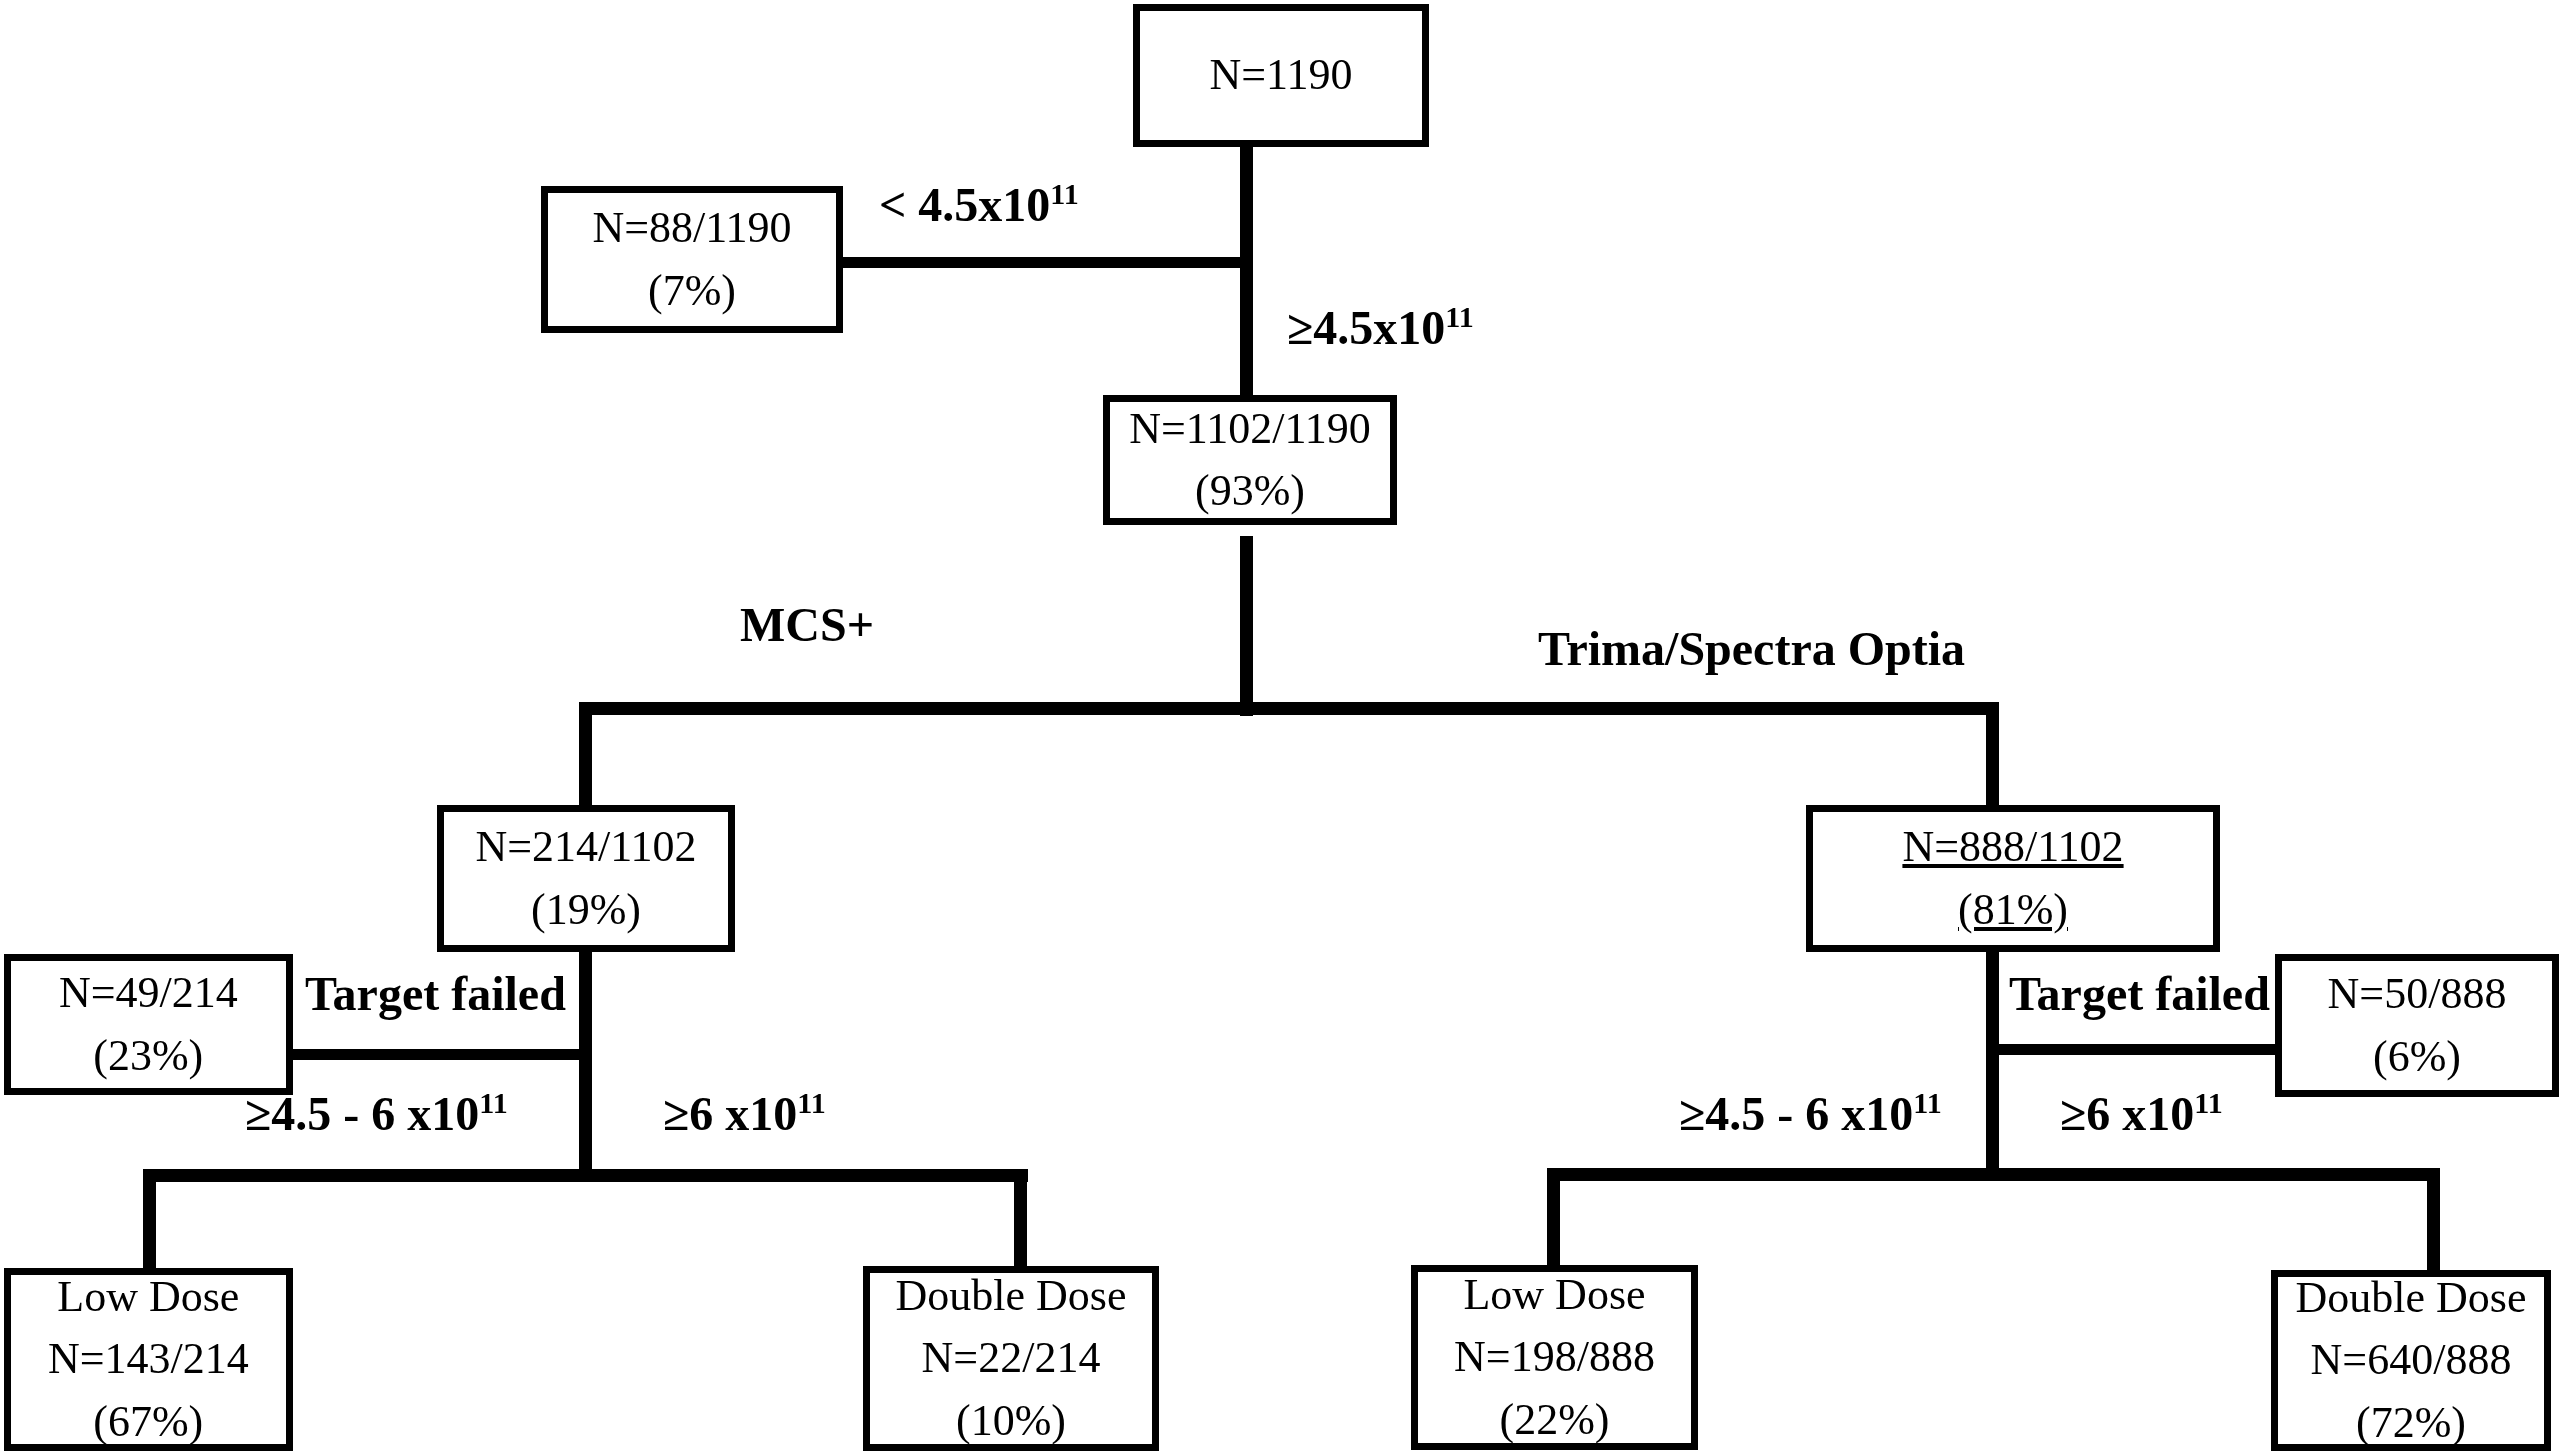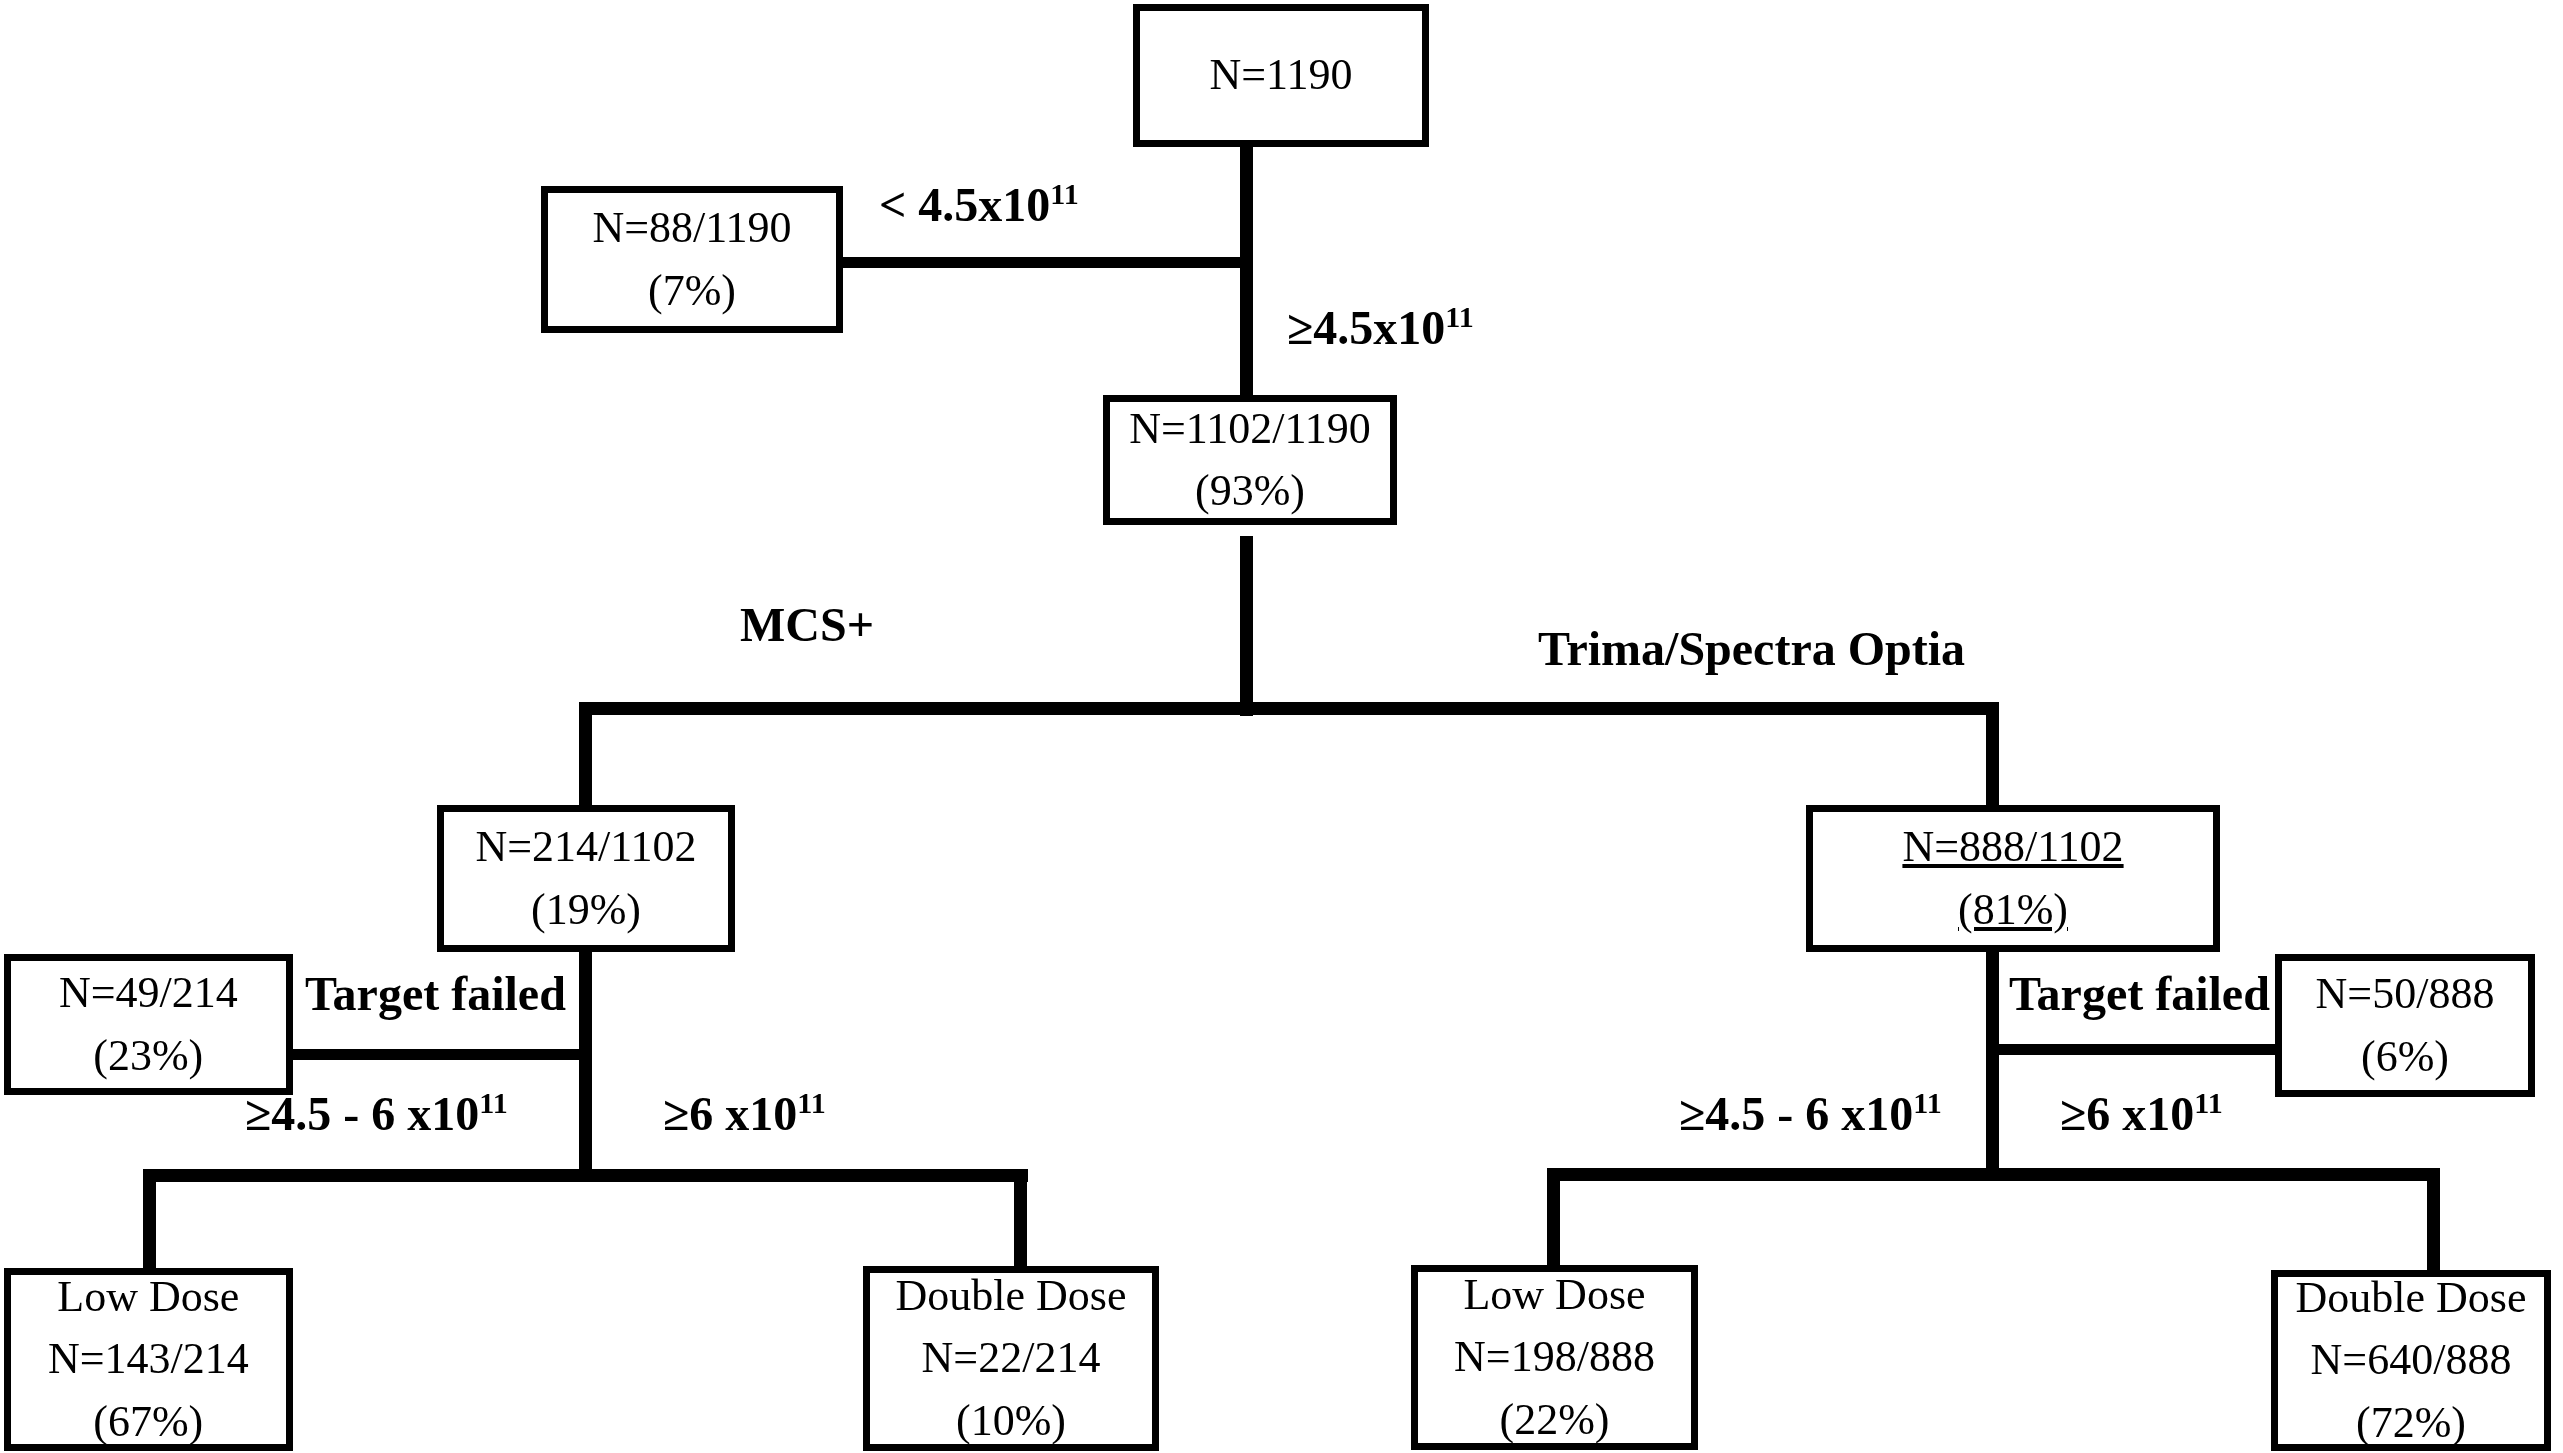--- a/index.html
+++ b/index.html
@@ -33,21 +33,21 @@
     z-index: 3;
   }
   #root            { left: 1101px; top: 3.8px;    width: 296px; height: 143px; margin-left: 32px; }
   #excluded        { left: 495px;  top: 186px;  width: 302px; height: 147px; margin-left: 46px; }
   #eligible        { left: 1103px; top: 395px;  width: 294px; height: 130px; }
   #mcs-arm         { left: 437px;  top: 805px; width: 298px; height: 147px; }
   #mcs-tf          { left: 3.8px;    top: 954px; width: 289px; height: 141px; }
   #mcs-low         { left: 3.8px;    top: 1268px; width: 289px; height: 183px; }
   #mcs-dd          { left: 863px; top: 1266px; width: 296px; height: 185px; }
   #trima-arm       { left: 1806px; top: 805px; width: 414px; height: 147px; text-decoration: underline; }
-  #trima-tf        { left: 2275px; top: 954px; width: 260px; height: 143px; }
+  #trima-tf        { left: 2275px; top: 954px; width: 284px; height: 143px; }
   #trima-low       { left: 1411px; top: 1265px; width: 287px; height: 185px; }
   #trima-dd        { left: 2271px; top: 1270px; width: 280px; height: 181px; }
 
   
   .line {
     position: absolute;
     background: #000000;
     z-index: 1;
   }
   #trunk1           { left: 1240px; top: 139px;  width: 12.8px;   height: 263px; }

